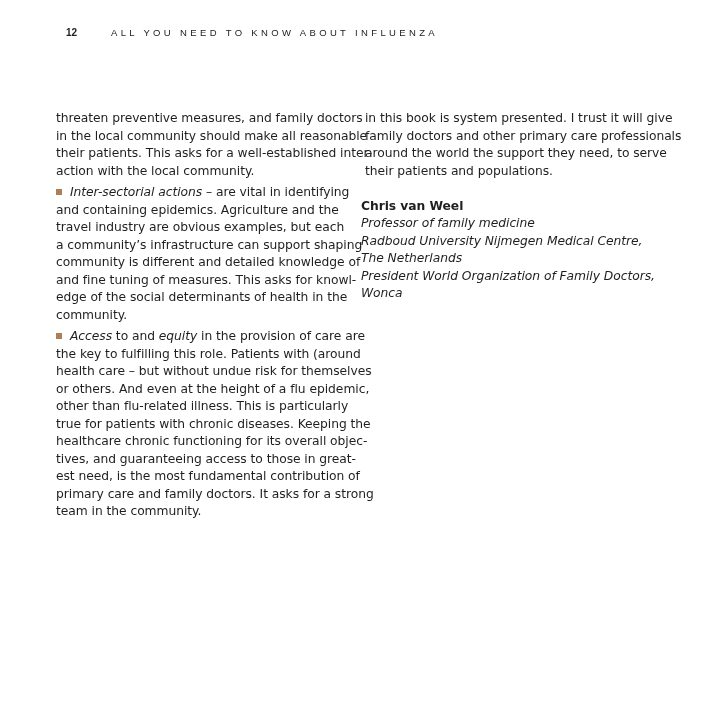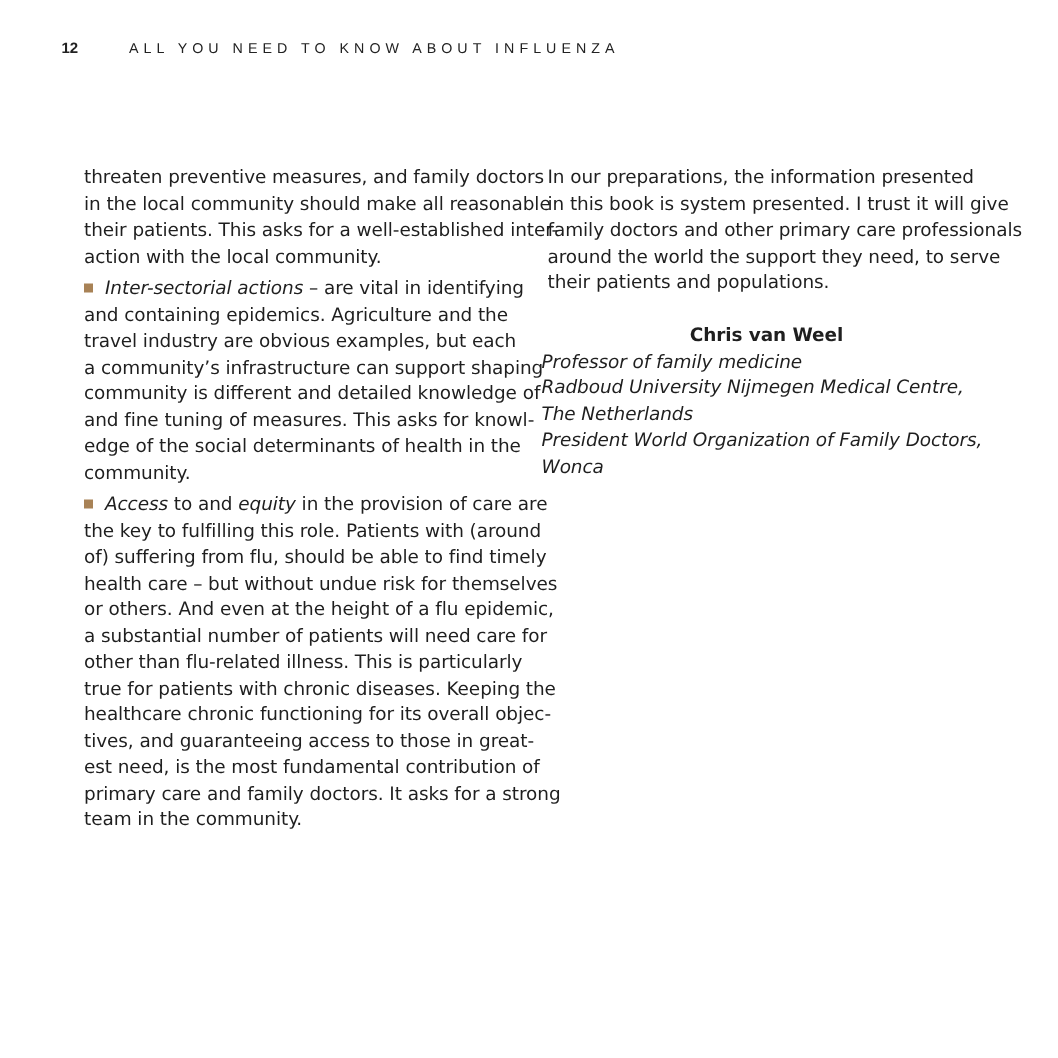--- a/index.html
+++ b/index.html
@@ -22,20 +22,21 @@
       height: 16px;
       display: flex;
       align-items: center;
       font-family: "Liberation Sans", sans-serif;
     }
     .page-number {
       font-size: 10px;
       font-weight: bold;
       color: #222;
       width: 45px;
+      margin-left: 25px;
     }
     .running-title {
       font-size: 9.5px;
       letter-spacing: 3.35px;
       color: #222;
     }
     .column {
       position: absolute;
       top: 106px;
       font-size: 12.3px;
@@ -64,21 +65,20 @@
       background: #a88256;
       margin-right: 8px;
       vertical-align: 1px;
     }
     em, .ital { font-style: italic; }
     .sig-block {
       margin-top: 17.5px;
     }
     .sig-name {
       font-weight: bold;
-      text-align: center;
     }
   </style>
 </head>
 <body>
 
 <header class="running-head">
   <span class="page-number">12</span>
   <span class="running-title">ALL YOU NEED TO KNOW ABOUT INFLUENZA</span>
 </header>
 
@@ -95,37 +95,34 @@
     <span class="line">travel industry are obvious examples, but each</span>
     <span class="line">a community’s infrastructure can support shaping</span>
     <span class="line">community is different and detailed knowledge of</span>
     <span class="line">and fine tuning of measures. This asks for knowl-</span>
     <span class="line">edge of the social determinants of health in the</span>
     <span class="line">community.</span>
   </p>
   <p>
     <span class="line"><span class="bullet"></span><em>Access</em><span> to and </span><em>equity</em><span> in the provision of care are</span></span>
     <span class="line">the key to fulfilling this role. Patients with (around</span>
-    <span class="line">of) suffering from flu, should be able to find timely</span>
     <span class="line">health care – but without undue risk for themselves</span>
     <span class="line">or others. And even at the height of a flu epidemic,</span>
-    <span class="line">a substantial number of patients will need care for</span>
     <span class="line">other than flu-related illness. This is particularly</span>
     <span class="line">true for patients with chronic diseases. Keeping the</span>
     <span class="line">healthcare chronic functioning for its overall objec-</span>
     <span class="line">tives, and guaranteeing access to those in great-</span>
     <span class="line">est need, is the most fundamental contribution of</span>
     <span class="line">primary care and family doctors. It asks for a strong</span>
     <span class="line">team in the community.</span>
   </p>
 </section>
 
 <section class="column col-right">
   <p>
-    <span class="line">In our preparations, the information presented</span>
     <span class="line">in this book is system presented. I trust it will give</span>
     <span class="line">family doctors and other primary care professionals</span>
     <span class="line">around the world the support they need, to serve</span>
     <span class="line">their patients and populations.</span>
   </p>
   <div class="sig-block">
     <span class="line sig-name">Chris van Weel</span>
     <span class="line ital">Professor of family medicine</span>
     <span class="line ital">Radboud University Nijmegen Medical Centre,</span>
     <span class="line ital">The Netherlands</span>

